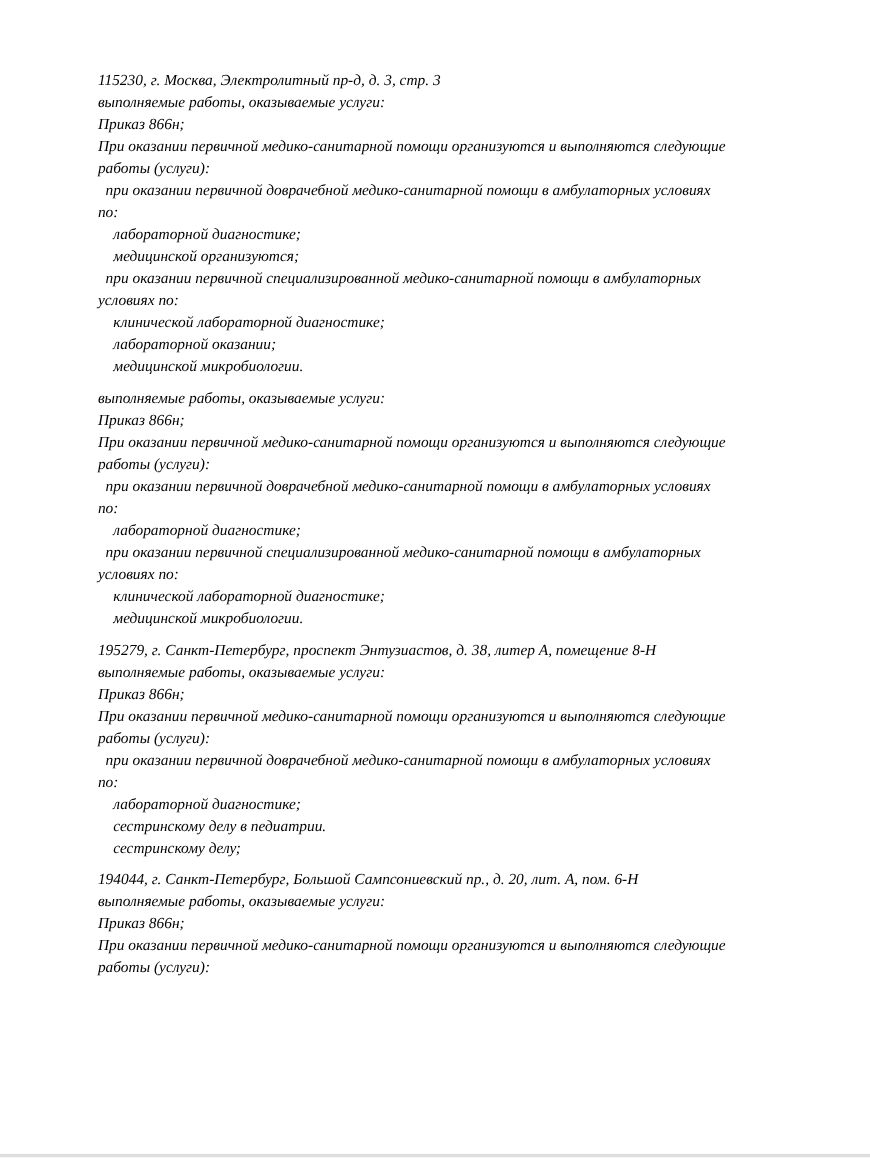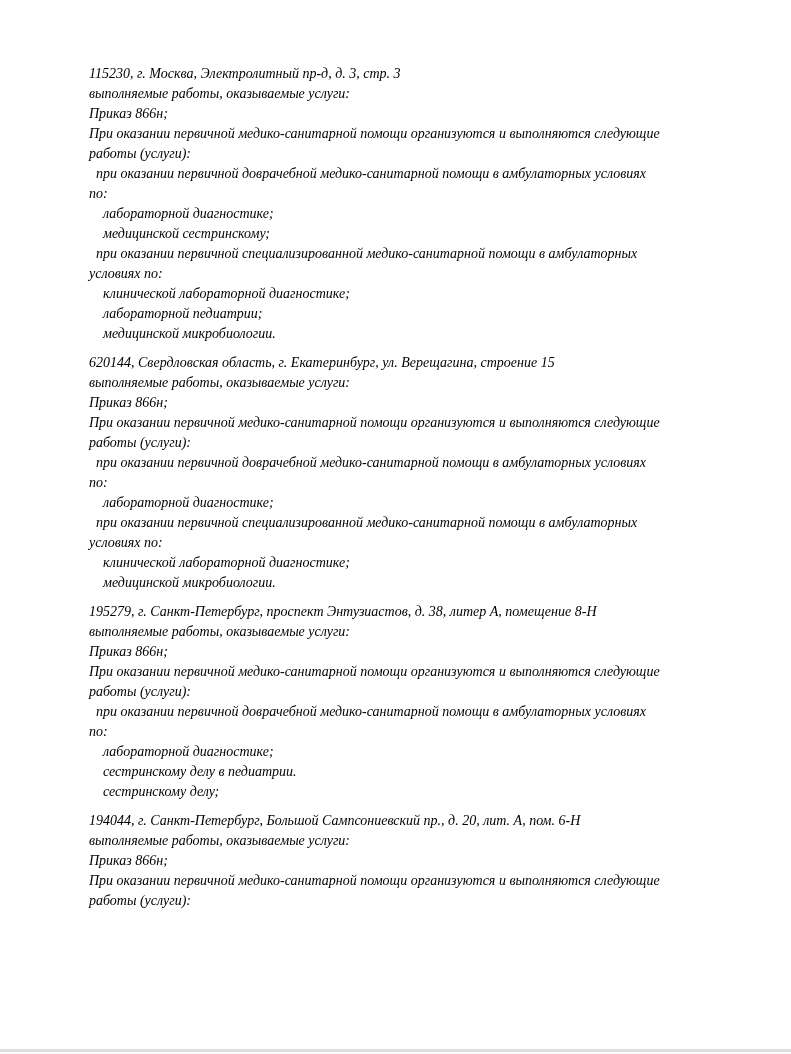--- a/index.html
+++ b/index.html
@@ -50,30 +50,29 @@
 
     <div class="section">
       <div class="line">115230, г. Москва, Электролитный пр-д, д. 3, стр. 3</div>
       <div class="line">выполняемые работы, оказываемые услуги:</div>
       <div class="line">Приказ 866н;</div>
       <div class="line">При оказании первичной медико-санитарной помощи организуются и выполняются следующие</div>
       <div class="line">работы (услуги):</div>
       <div class="line">  при оказании первичной доврачебной медико-санитарной помощи в амбулаторных условиях</div>
       <div class="line">по:</div>
       <div class="line">    лабораторной диагностике;</div>
-      <div class="line">    медицинской сестринскому;</div>
+      <div class="line">    медицинской организуются;</div>
       <div class="line">  при оказании первичной специализированной медико-санитарной помощи в амбулаторных</div>
       <div class="line">условиях по:</div>
       <div class="line">    клинической лабораторной диагностике;</div>
-      <div class="line">    лабораторной педиатрии;</div>
+      <div class="line">    лабораторной оказании;</div>
       <div class="line">    медицинской микробиологии.</div>
     </div>
 
     <div class="section">
-      <div class="line">620144, Свердловская область, г. Екатеринбург, ул. Верещагина, строение 15</div>
       <div class="line">выполняемые работы, оказываемые услуги:</div>
       <div class="line">Приказ 866н;</div>
       <div class="line">При оказании первичной медико-санитарной помощи организуются и выполняются следующие</div>
       <div class="line">работы (услуги):</div>
       <div class="line">  при оказании первичной доврачебной медико-санитарной помощи в амбулаторных условиях</div>
       <div class="line">по:</div>
       <div class="line">    лабораторной диагностике;</div>
       <div class="line">  при оказании первичной специализированной медико-санитарной помощи в амбулаторных</div>
       <div class="line">условиях по:</div>
       <div class="line">    клинической лабораторной диагностике;</div>

